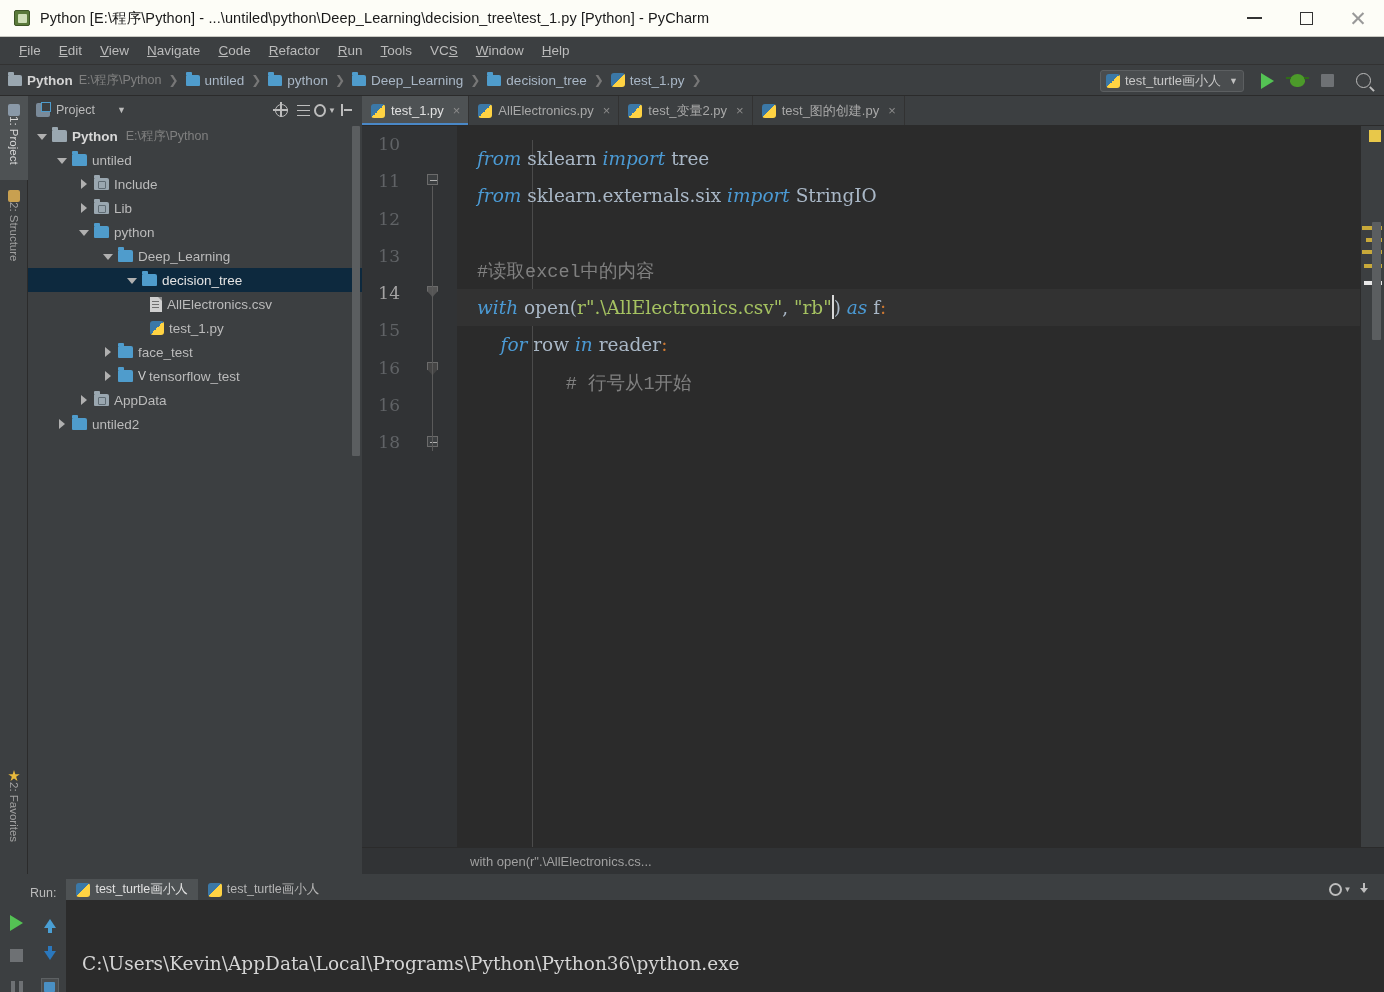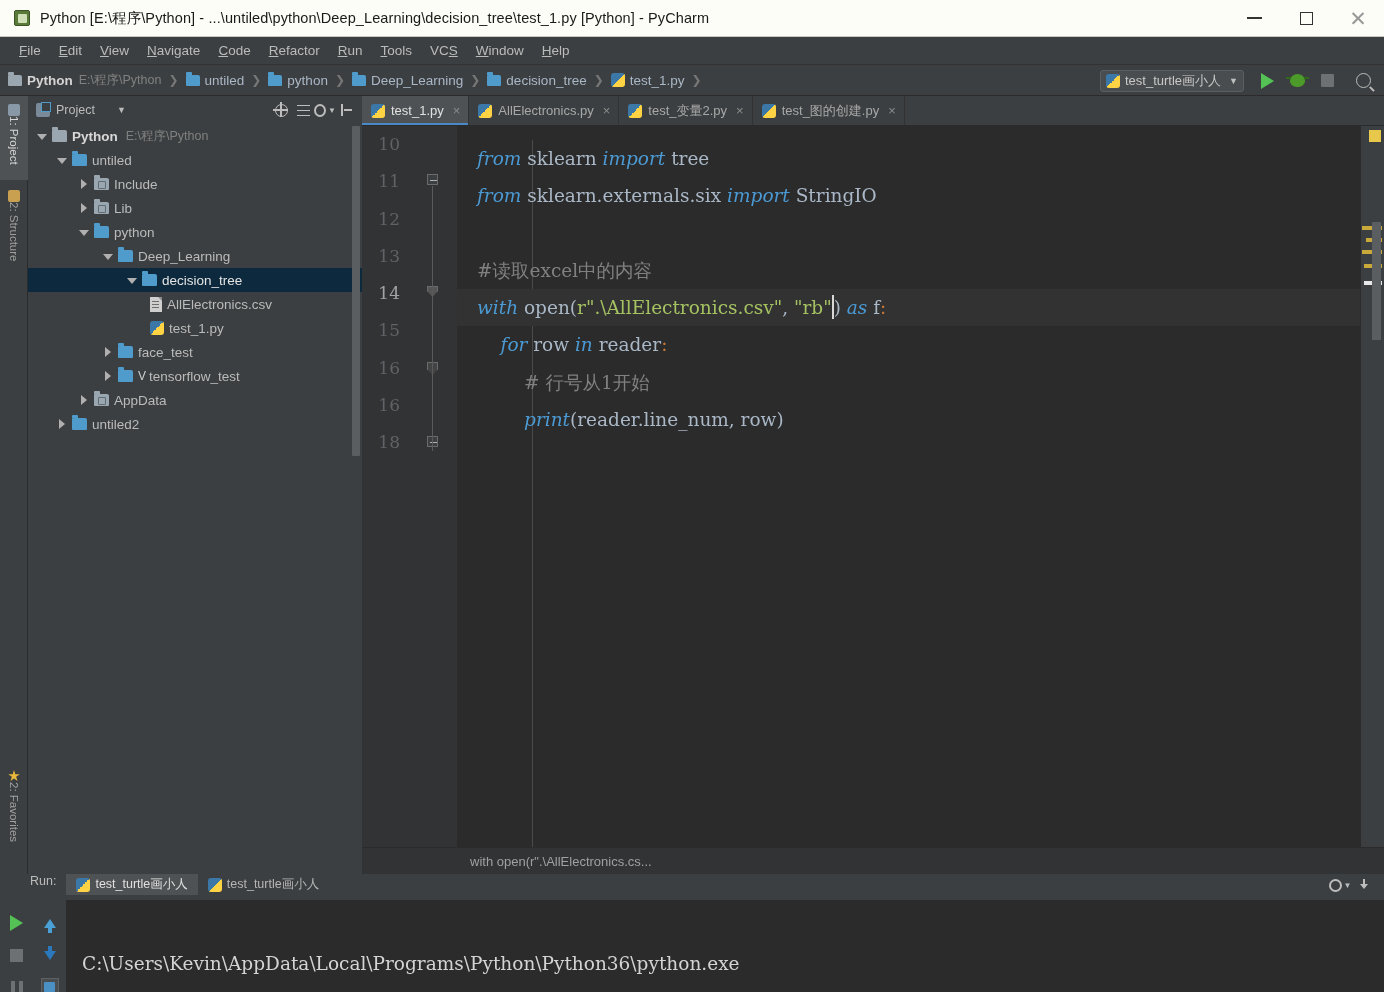--- a/index.html
+++ b/index.html
@@ -175,21 +175,21 @@
   .foldmark { position:absolute; width:13px; }
   .fold-minus { border:1px solid #6b6b6b; width:11px;height:11px; background:#3c3f41; }
   .fold-minus:after{content:"";position:absolute;left:2px;top:5px;width:7px;height:1px;background:#b0b0b0;}
 
   #codearea { flex:1; position:relative; font-family:"DejaVu Serif", serif; font-size:18.5px; overflow:hidden;margin-top:14px;}
   .cline { height:37.3px; line-height:37.3px; white-space:pre; padding-left:20px; position:relative;}
   .cline.hl { background:#323232; }
   .kw-it { color:#4b9ad4; font-style:italic; }
   .plain { color:#a9b7c6; }
   .str { color:#a5c261; }
-  .cmt { color:#808080; }
+  .cmt { color:#808080;font-family:Liberation Mono, monospace; }
   .meth { color:#a8b84a; }
   .punc-red { color:#cc7832; }
   .paren { color:#a9b7c6; }
   .vline { position:absolute; left:0; top:0; bottom:0; width:1px; background:#4b4b4b; }
   .caret-blk { display:inline-block; width:2px; height:24px; background:#d8d8d8; vertical-align:-5px; }
 
   #breadhint {
     height:27px; background:#313335; border-top:1px solid #2b2b2b;
     display:flex; align-items:center; justify-content:flex-start; padding-left:108px;
     color:#a0a0a0; font-size:13px;
@@ -197,21 +197,21 @@
 
   
   #markerbar { width:24px; background:#3c3f41; position:relative; flex:0 0 auto; border-left:1px solid #2b2b2b;}
   .mk { position:absolute; height:4px; background:#c8a93a; }
   .mk-w { position:absolute; height:4px; background:#e8e8e8; }
   .mk-sq { position:absolute; width:12px; height:12px; background:#e8c84a; }
   .mk-thumb { position:absolute; width:9px; background:#5b5e60; border-radius:1px; }
 
   
   #runpanel { height:150px; }
-  #runhdr { height:26px; background:#3c3f41; display:flex; align-items:flex-start; padding-left:30px; position:relative;}
+  #runhdr { height:26px; background:#3c3f41; display:flex; align-items:flex-end; padding-left:30px; position:relative;}
   #runhdr .runlabel { color:#bbbbbb; font-size:12.5px; margin-right:10px;}
   .runtab { display:flex; align-items:center; padding:2px 10px; color:#b5b5b5; font-size:12.5px; white-space:nowrap;}
   .runtab.active { background:#4e5254; color:#e0e0e0;}
   .runtab .pyico4{width:14px;height:14px;margin-right:5px;flex:0 0 auto;
      background:linear-gradient(135deg,#3b78a7 50%, #ffd343 50%);border-radius:3px;}
   #runhdr .rspacer{flex:1;}
   .rhbtn{width:24px;height:22px;display:flex;align-items:center;justify-content:center;}
   .export-ico{width:12px;height:13px;position:relative;}
   .export-ico:before{content:"";position:absolute;left:5px;top:0;width:1.5px;height:8px;background:#bdbdbd;}
   .export-ico:after{content:"";position:absolute;left:1.5px;top:5px;border-left:4px solid transparent;border-right:4px solid transparent;border-top:5px solid #bdbdbd;}
@@ -508,21 +508,20 @@
 
         <div class="cline"><span class="cmt">#读取excel中的内容</span></div>
 
         <div class="cline hl"><span class="kw-it">with </span><span class="plain">open</span><span class="paren">(</span><span class="str">r".\AllElectronics.csv"</span><span class="plain">, </span><span class="str">"rb"</span><span class="caret-blk"></span><span class="paren">)</span><span class="kw-it"> as </span><span class="plain">f</span><span class="punc-red">:</span></div>
 
 
         <div class="cline"><span class="plain">    </span><span class="kw-it">for </span><span class="plain">row </span><span class="kw-it">in </span><span class="plain">reader</span><span class="punc-red">:</span></div>
 
         <div class="cline"><span class="cmt">        # 行号从1开始</span></div>
 
-        <div class="cline"><span class="plain">        </span><span class="kw-it">print</span><span class="plain">(reader.line_num, row)</span></div>
       </div>
 
       <div id="markerbar">
         <div class="mk-sq" style="right:3px;top:4px;"></div>
         <div class="mk" style="right:2px;top:100px;width:20px;"></div>
         <div class="mk" style="right:2px;top:112px;width:16px;"></div>
         <div class="mk" style="right:2px;top:124px;width:20px;"></div>
         <div class="mk" style="right:2px;top:138px;width:18px;"></div>
         <div class="mk-w" style="right:2px;top:155px;width:18px;"></div>
         <div class="mk-thumb" style="right:3px;top:96px;height:118px;"></div>

